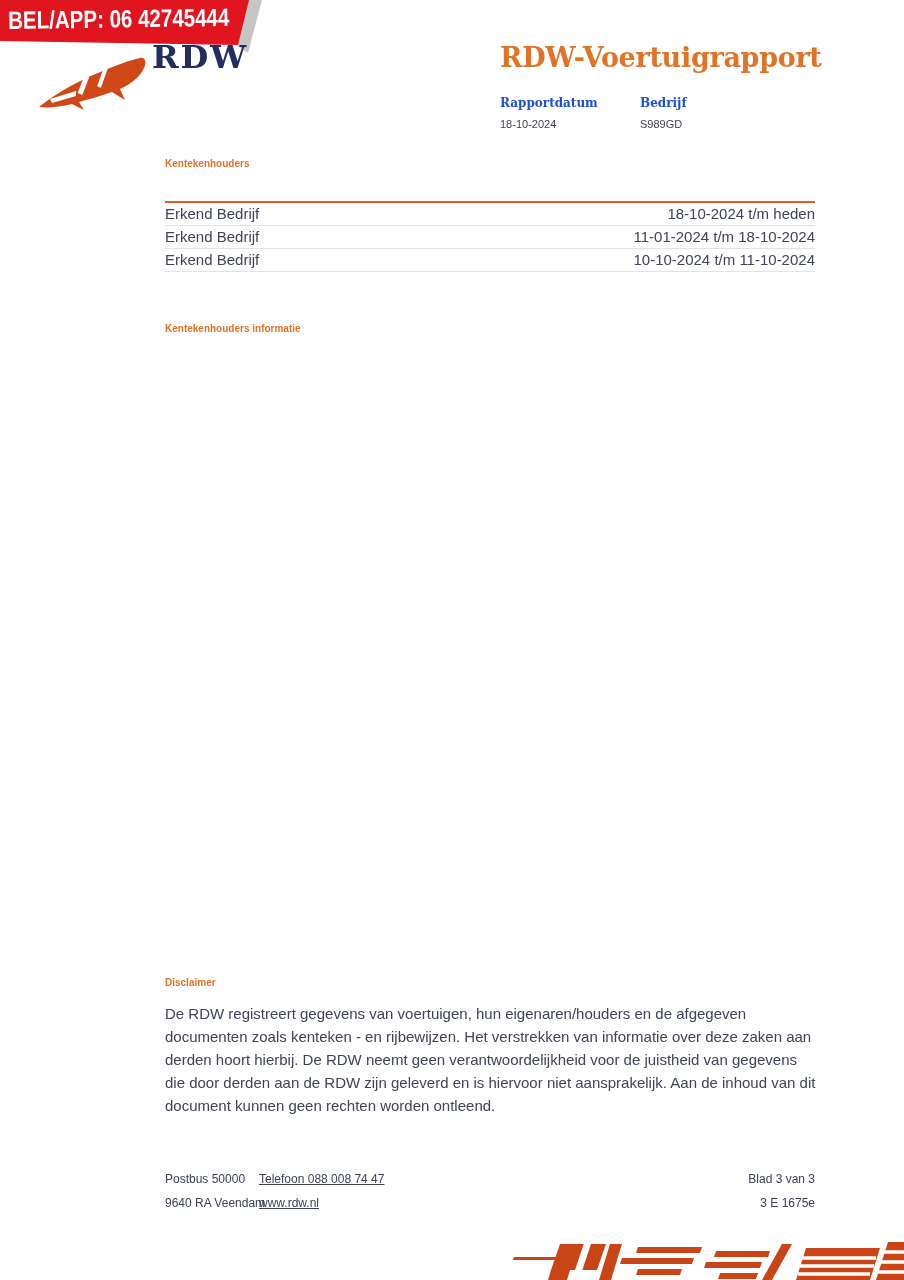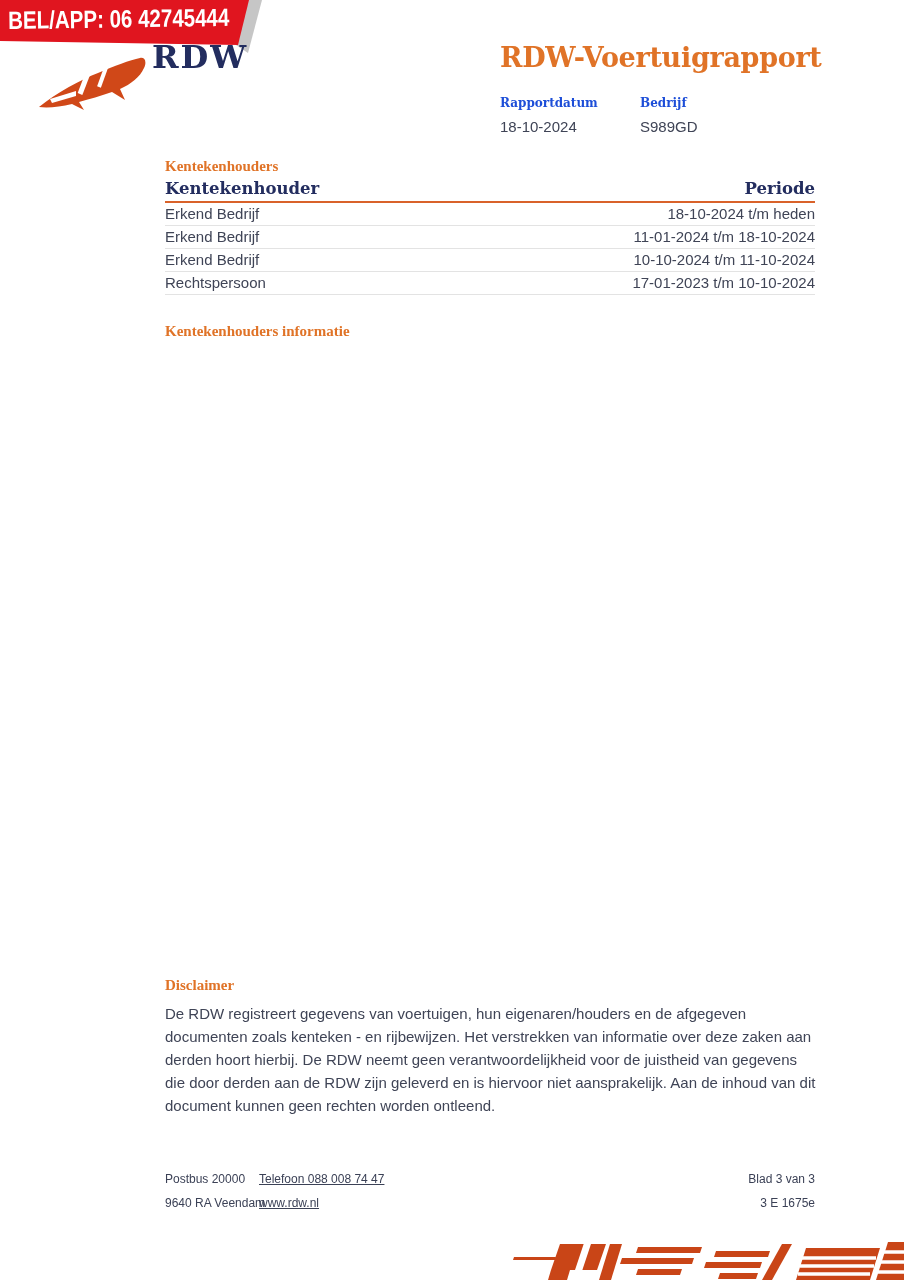--- a/index.html
+++ b/index.html
@@ -35,27 +35,27 @@
   .doc-title{
     position:absolute;left:500px;top:42px;
     font-family:"DejaVu Serif",serif;font-weight:700;font-size:27px;
     color:#e07327;letter-spacing:-0.3px;white-space:nowrap;
   }
   .meta-label{
     position:absolute;top:96px;font-family:"DejaVu Serif",serif;
     font-weight:700;font-size:12px;color:#1d4ed8;
   }
   .meta-value{
-    position:absolute;top:118px;font-size:15px;color:#3f4456;
+    position:absolute;top:118px;font-size:11px;color:#3f4456;
   }
   .m1{left:500px;} .m2{left:640px;}
   
   .sec-title{
     position:absolute;left:165px;
-    font-family:Liberation Serif, serif;font-weight:700;font-size:15px;
+    font-family:Liberation Sans, sans-serif;font-weight:700;font-size:10px;
     color:#e07327;
     text-align:center;
   }
   .body-text{font-size:15px;color:#3f4456;}
   
   .tbl-head{
     position:absolute;left:165px;top:179px;width:650px;
     display:flex;justify-content:space-between;
     font-family:"DejaVu Serif",serif;font-weight:700;font-size:16.5px;
     color:#232d5f;
@@ -106,50 +106,42 @@
   </svg>
   <div class="rdw-word">RDW</div>
 
   <div class="doc-title">RDW-Voertuigrapport</div>
   <div class="meta-label m1">Rapportdatum</div>
   <div class="meta-label m2">Bedrijf</div>
   <div class="meta-value m1">18-10-2024</div>
   <div class="meta-value m2">S989GD</div>
 
   <div class="sec-title" style="top:158px">Kentekenhouders</div>
-  <div class="tbl-head">
-    <span>Kentekenhouder</span>
-    <span>Periode</span>
-  </div>
   <div class="tbl-rule"></div>
   <div class="tbl-rows">
     <div class="t-row">
       <span>Erkend Bedrijf</span>
       <span>18-10-2024 t/m heden</span>
     </div>
     <div class="t-row">
       <span>Erkend Bedrijf</span>
       <span>11-01-2024 t/m 18-10-2024</span>
     </div>
     <div class="t-row">
       <span>Erkend Bedrijf</span>
       <span>10-10-2024 t/m 11-10-2024</span>
     </div>
-    <div class="t-row">
-      <span>Rechtspersoon</span>
-      <span>17-01-2023 t/m 10-10-2024</span>
-    </div>
   </div>
 
   <div class="sec-title" style="top:323px">Kentekenhouders informatie</div>
 
   <div class="sec-title" style="top:977px">Disclaimer</div>
   <div class="disclaimer-text">De RDW registreert gegevens van voertuigen, hun eigenaren/houders en de afgegeven documenten zoals kenteken - en rijbewijzen. Het verstrekken van informatie over deze zaken aan derden hoort hierbij. De RDW neemt geen verantwoordelijkheid voor de juistheid van gegevens die door derden aan de RDW zijn geleverd en is hiervoor niet aansprakelijk. Aan de inhoud van dit document kunnen geen rechten worden ontleend.</div>
 
-  <div class="foot f-r1 f-c1">Postbus 20000</div>
+  <div class="foot f-r1 f-c1">Postbus 50000</div>
   <div class="foot f-r2 f-c1">9640 RA Veendam</div>
   <div class="foot f-r1 f-c2">Telefoon 088 008 74 47</div>
   <div class="foot f-r2 f-c2">www.rdw.nl</div>
   <div class="foot f-r1 f-c3">Blad 3 van 3</div>
   <div class="foot f-r2 f-c3">3 E 1675e</div>
 
   <svg class="stripes" width="396" height="48" viewBox="0 0 396 48">
     <g fill="#c94517">
       <polygon points="6,25 48,25 47,28 5,28"></polygon>
       <polygon points="52,12 98,12 89,38 43,38"></polygon>

